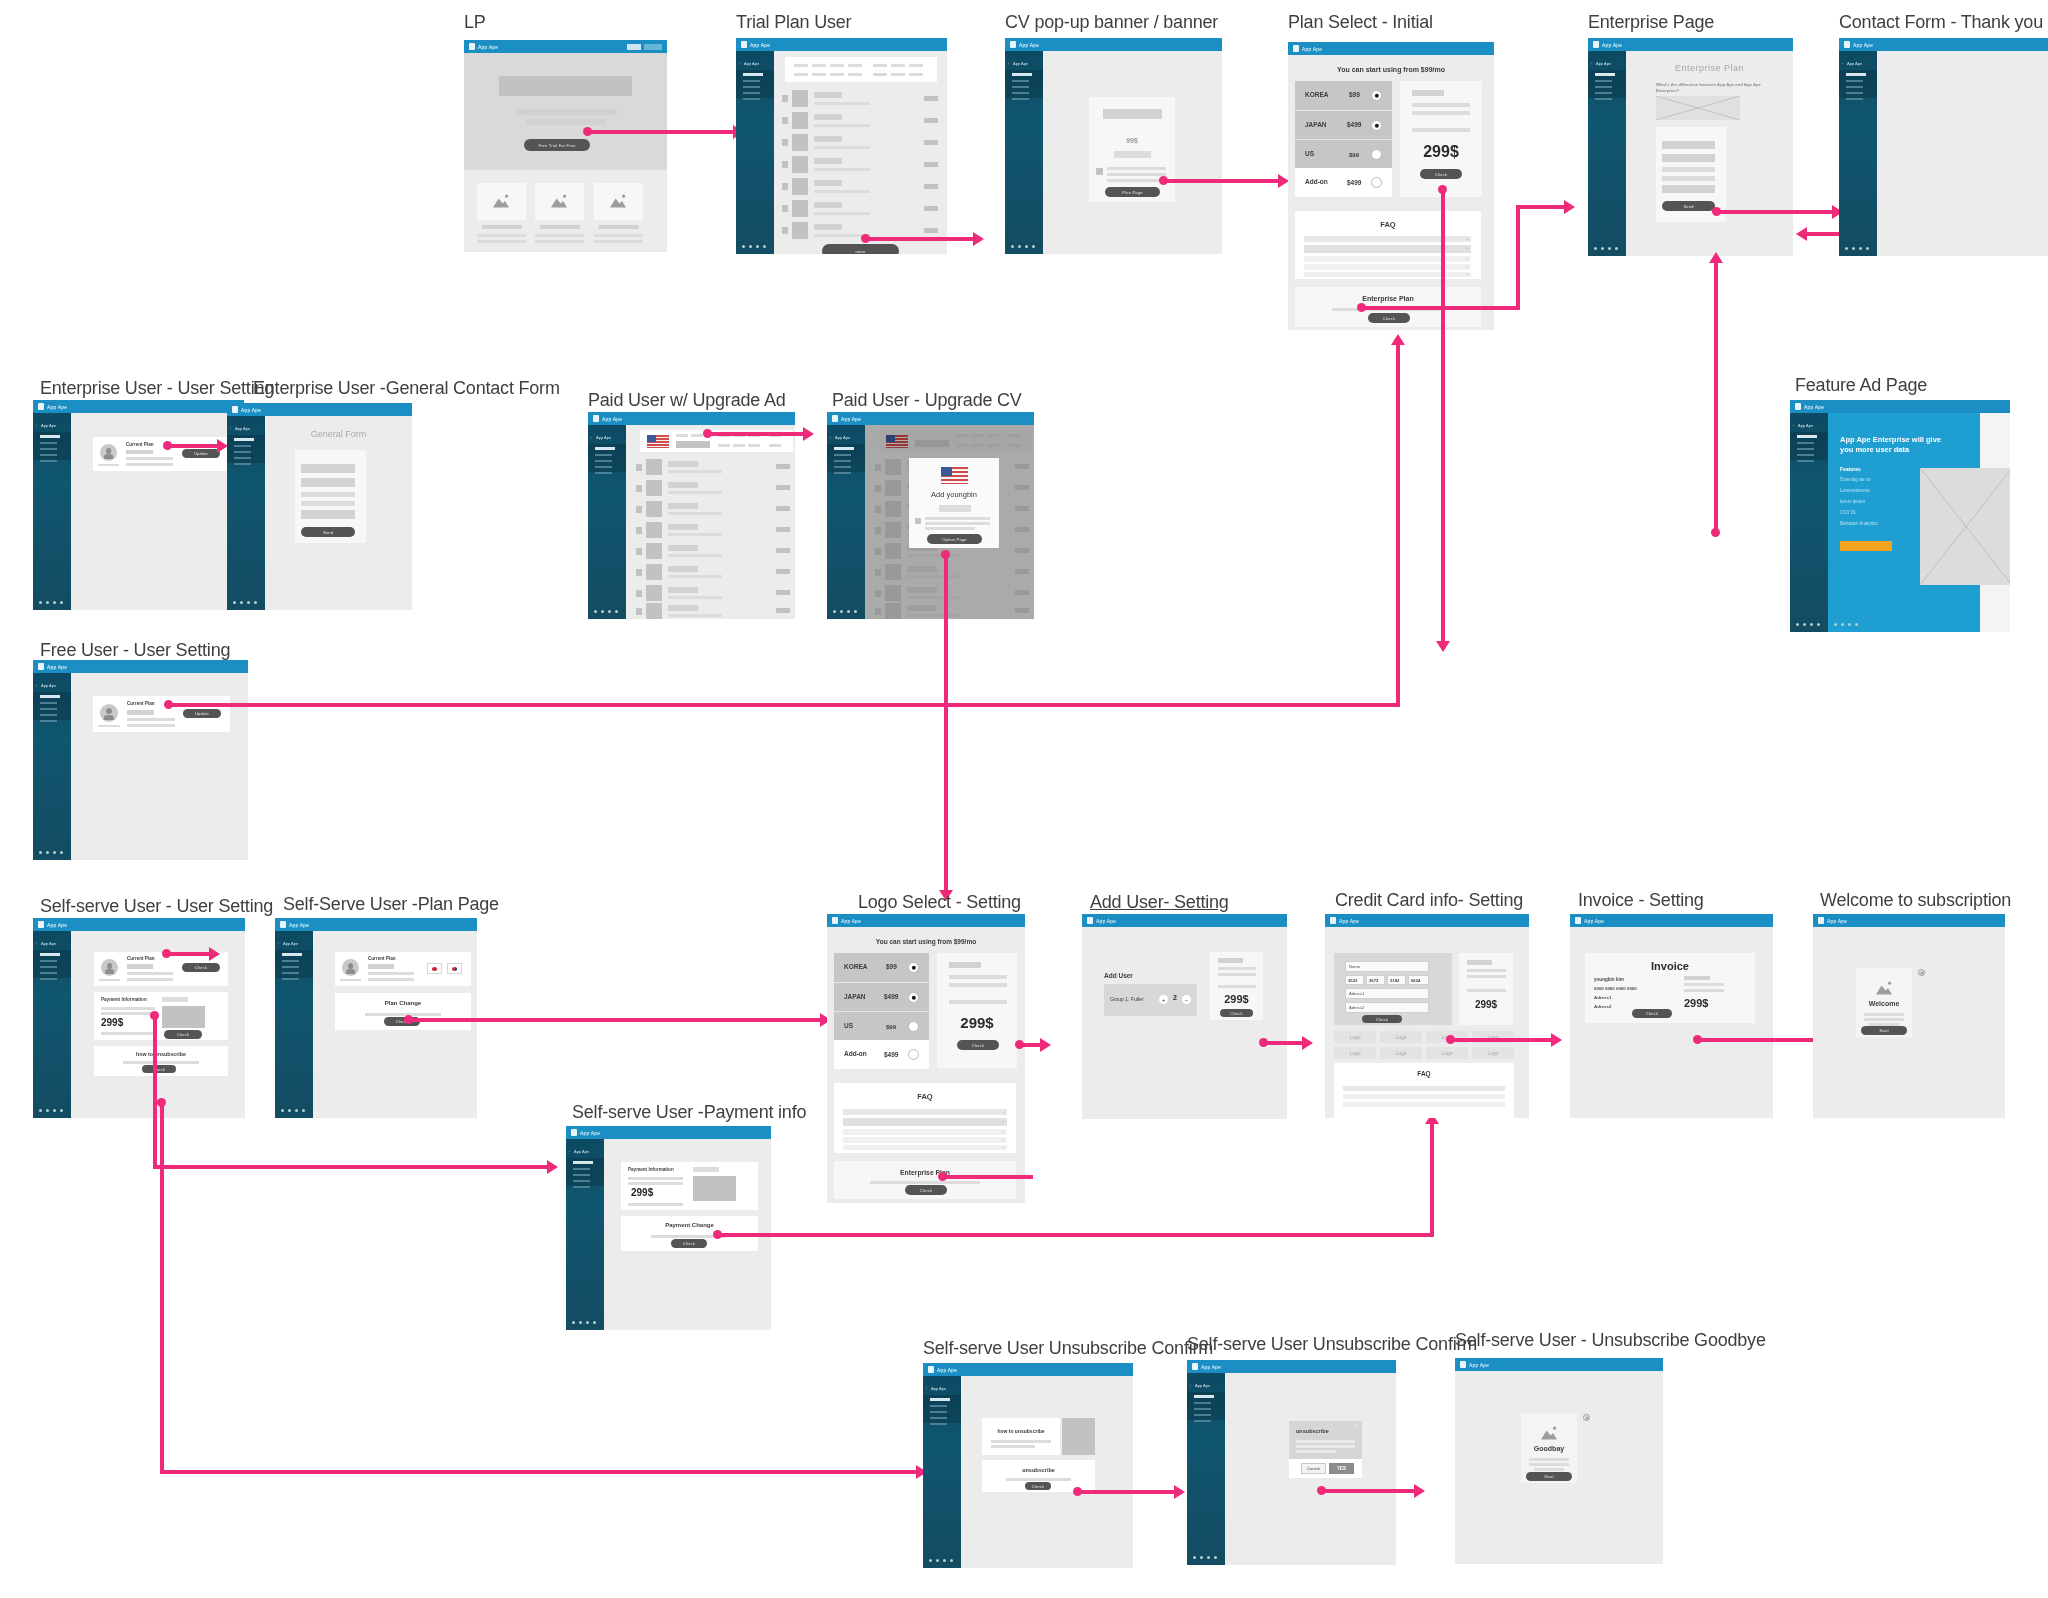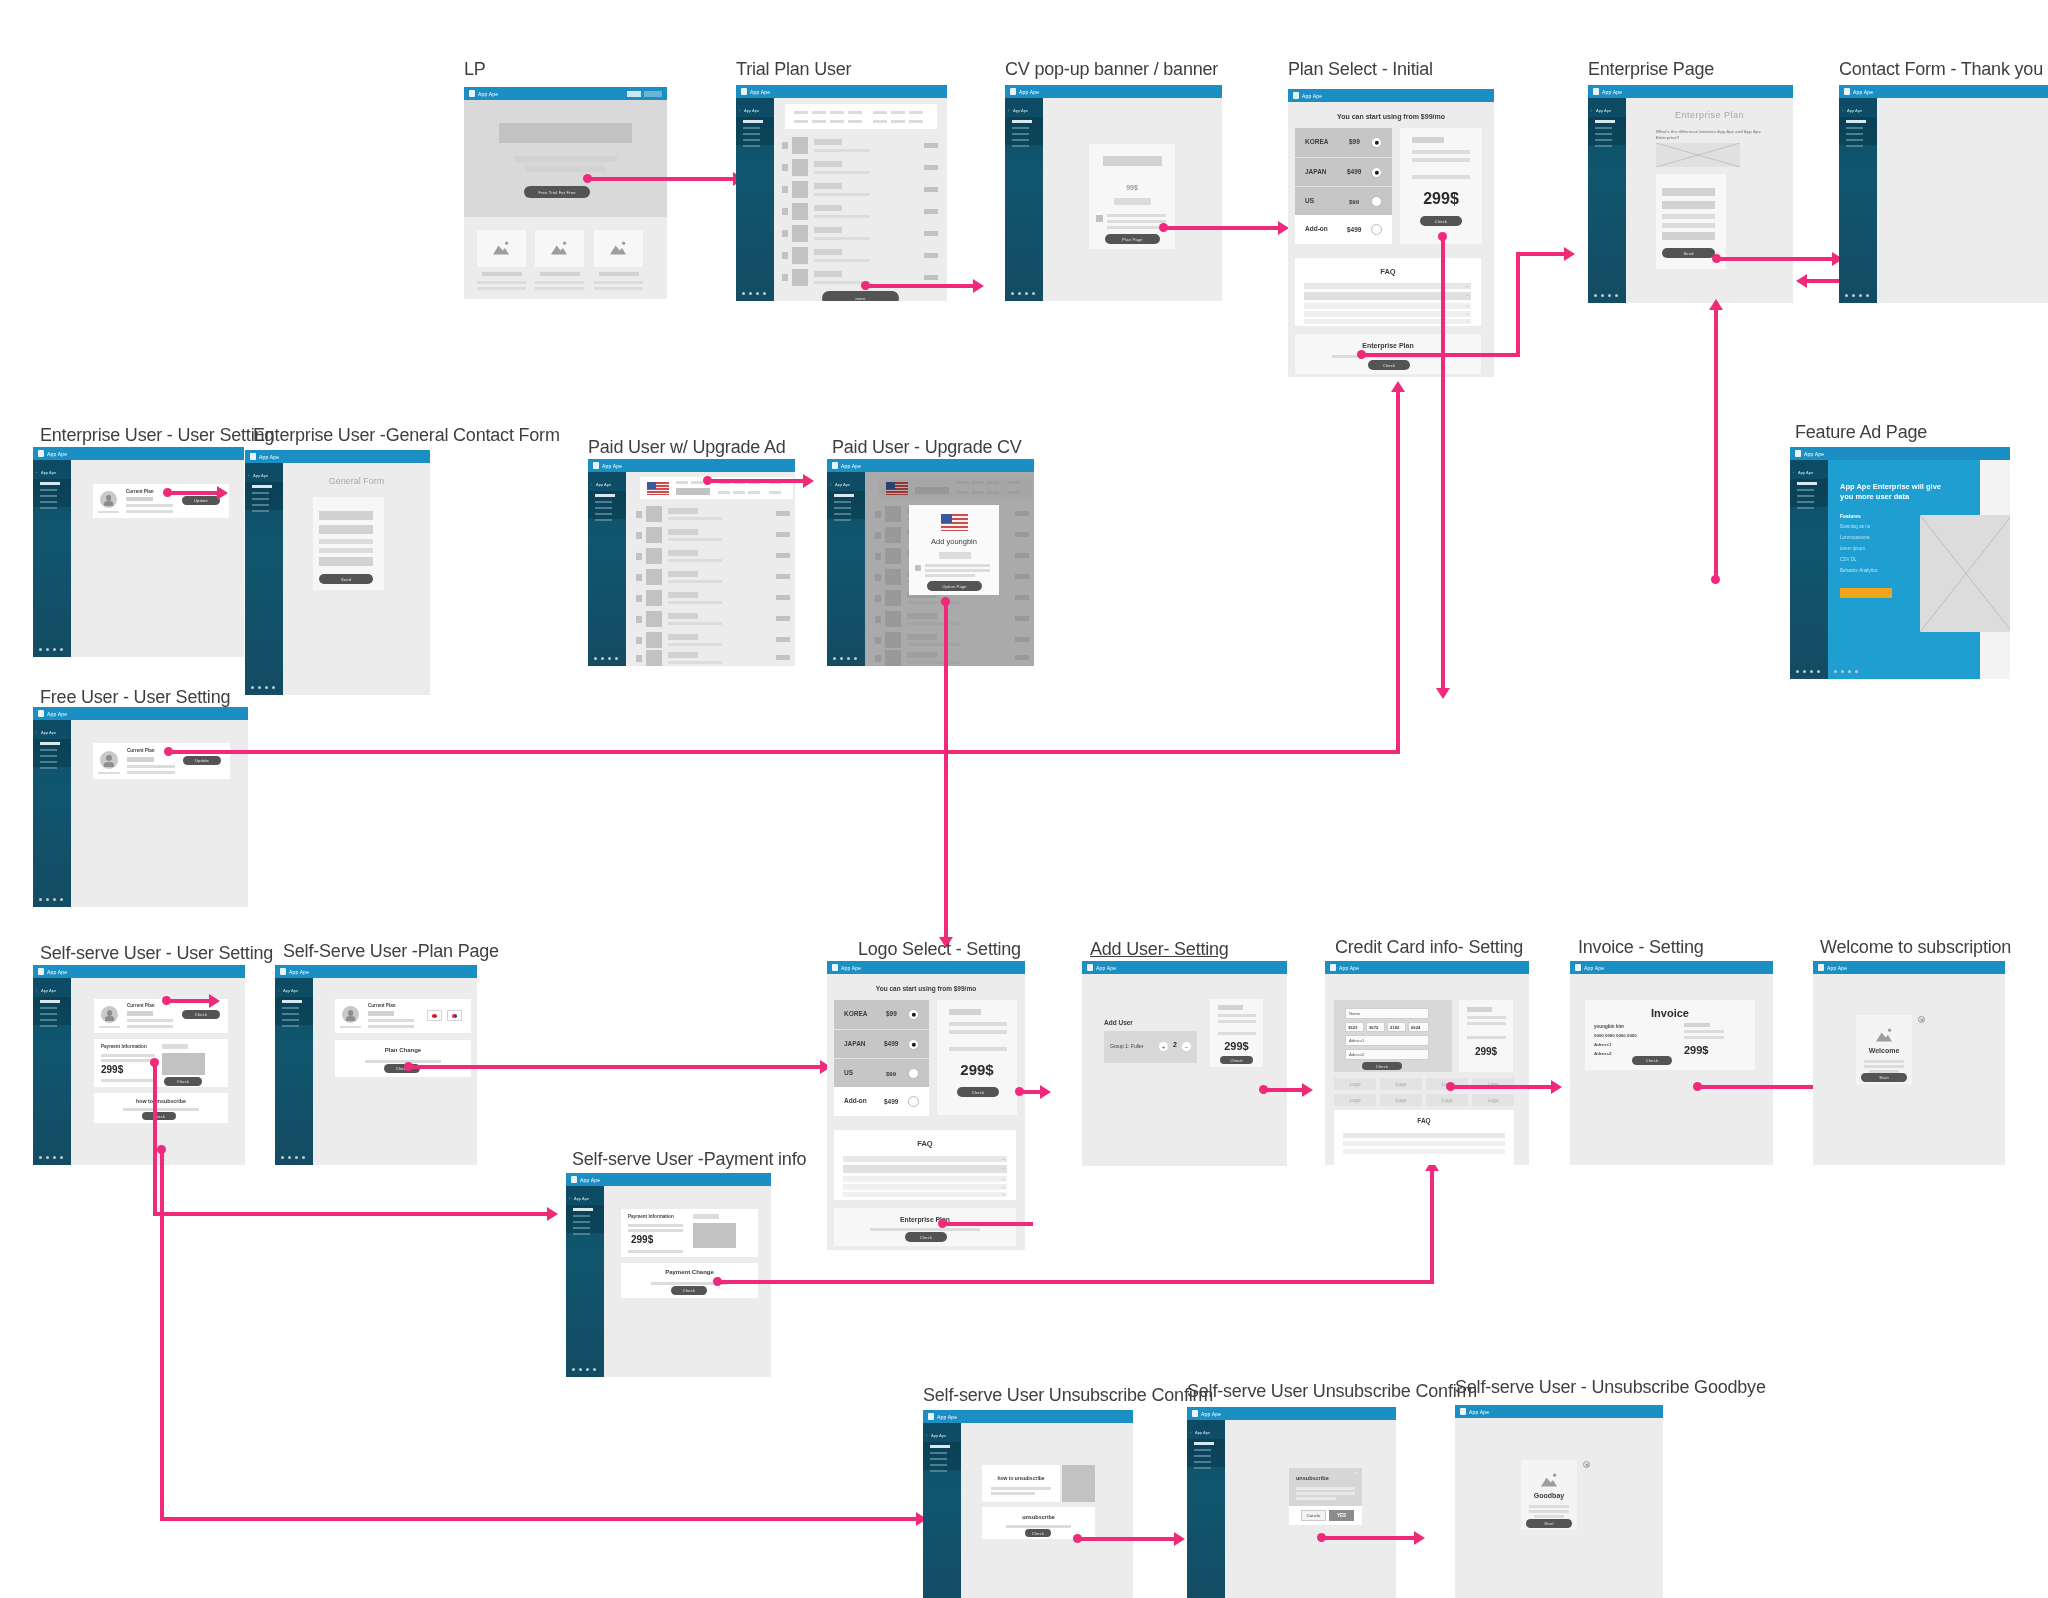--- a/index.html
+++ b/index.html
@@ -3,21 +3,21 @@
 <meta charset="utf-8">
 <style>
   * { box-sizing: border-box; }
   html, body { margin:0; padding:0; }
   body {
     width:2048px; height:1598px; position:relative; overflow:hidden;
     background:#ffffff;
     font-family:"Liberation Sans", sans-serif;
     -webkit-font-smoothing:antialiased;
   }
-  #canvas { position:absolute; inset:0;margin-top:47px; }
+  #canvas { position:absolute; inset:0; }
 
   
   .screen { position:absolute; background:#ececec; overflow:hidden; }
   .topbar { position:absolute; left:0; top:0; width:100%; height:13px; background:#1b8fc4; }
   .topbar .logo { position:absolute; left:5px; top:3px; width:6px; height:7px; background:#ffffff; opacity:.9; border-radius:1px; }
   .topbar .brand { position:absolute; left:14px; top:3.5px; font-size:5px; color:#fff; letter-spacing:.2px; line-height:6px; }
   .topbar .tr1 { position:absolute; right:26px; top:4px; width:14px; height:6px; background:#cfe6f2; }
   .topbar .tr2 { position:absolute; right:5px; top:4px; width:18px; height:6px; background:#66b6d8; }
 
   .sidebar { position:absolute; left:0; top:13px; bottom:0; width:38px;
@@ -544,21 +544,21 @@
         <div class="gbar l" style="left:33px; top:26px; width:47px; height:3px;"></div>
         <div class="btn" style="left:89px; top:12px; width:38px; height:9px;">Update</div>
       </div>
     </div>
   </div>
   <div class="dot" style="left:163px; top:441px;"></div>
   <div class="seg" style="left:168px; top:443.5px; width:49px; height:4px;"></div>
   <div class="arw r" style="left:217px; top:438.5px;"></div>
 
   <div class="ttl" style="left:253px; top:378px;">Enterprise User -General Contact Form</div>
-  <div class="screen" style="left:245px; top:403px; width:185px; height:245px;">
+  <div class="screen" style="left:227px; top:403px; width:185px; height:207px;">
     <div class="topbar">
       <span class="logo"></span>
       <span class="brand">App Ape</span>
     </div>
     <div class="sidebar">
       <span class="sb-caret">›</span>
       <span class="sb-title">App Ape</span>
       <div class="sb-hl"></div>
       <div class="sb-group">
         <div class="hd"></div>

